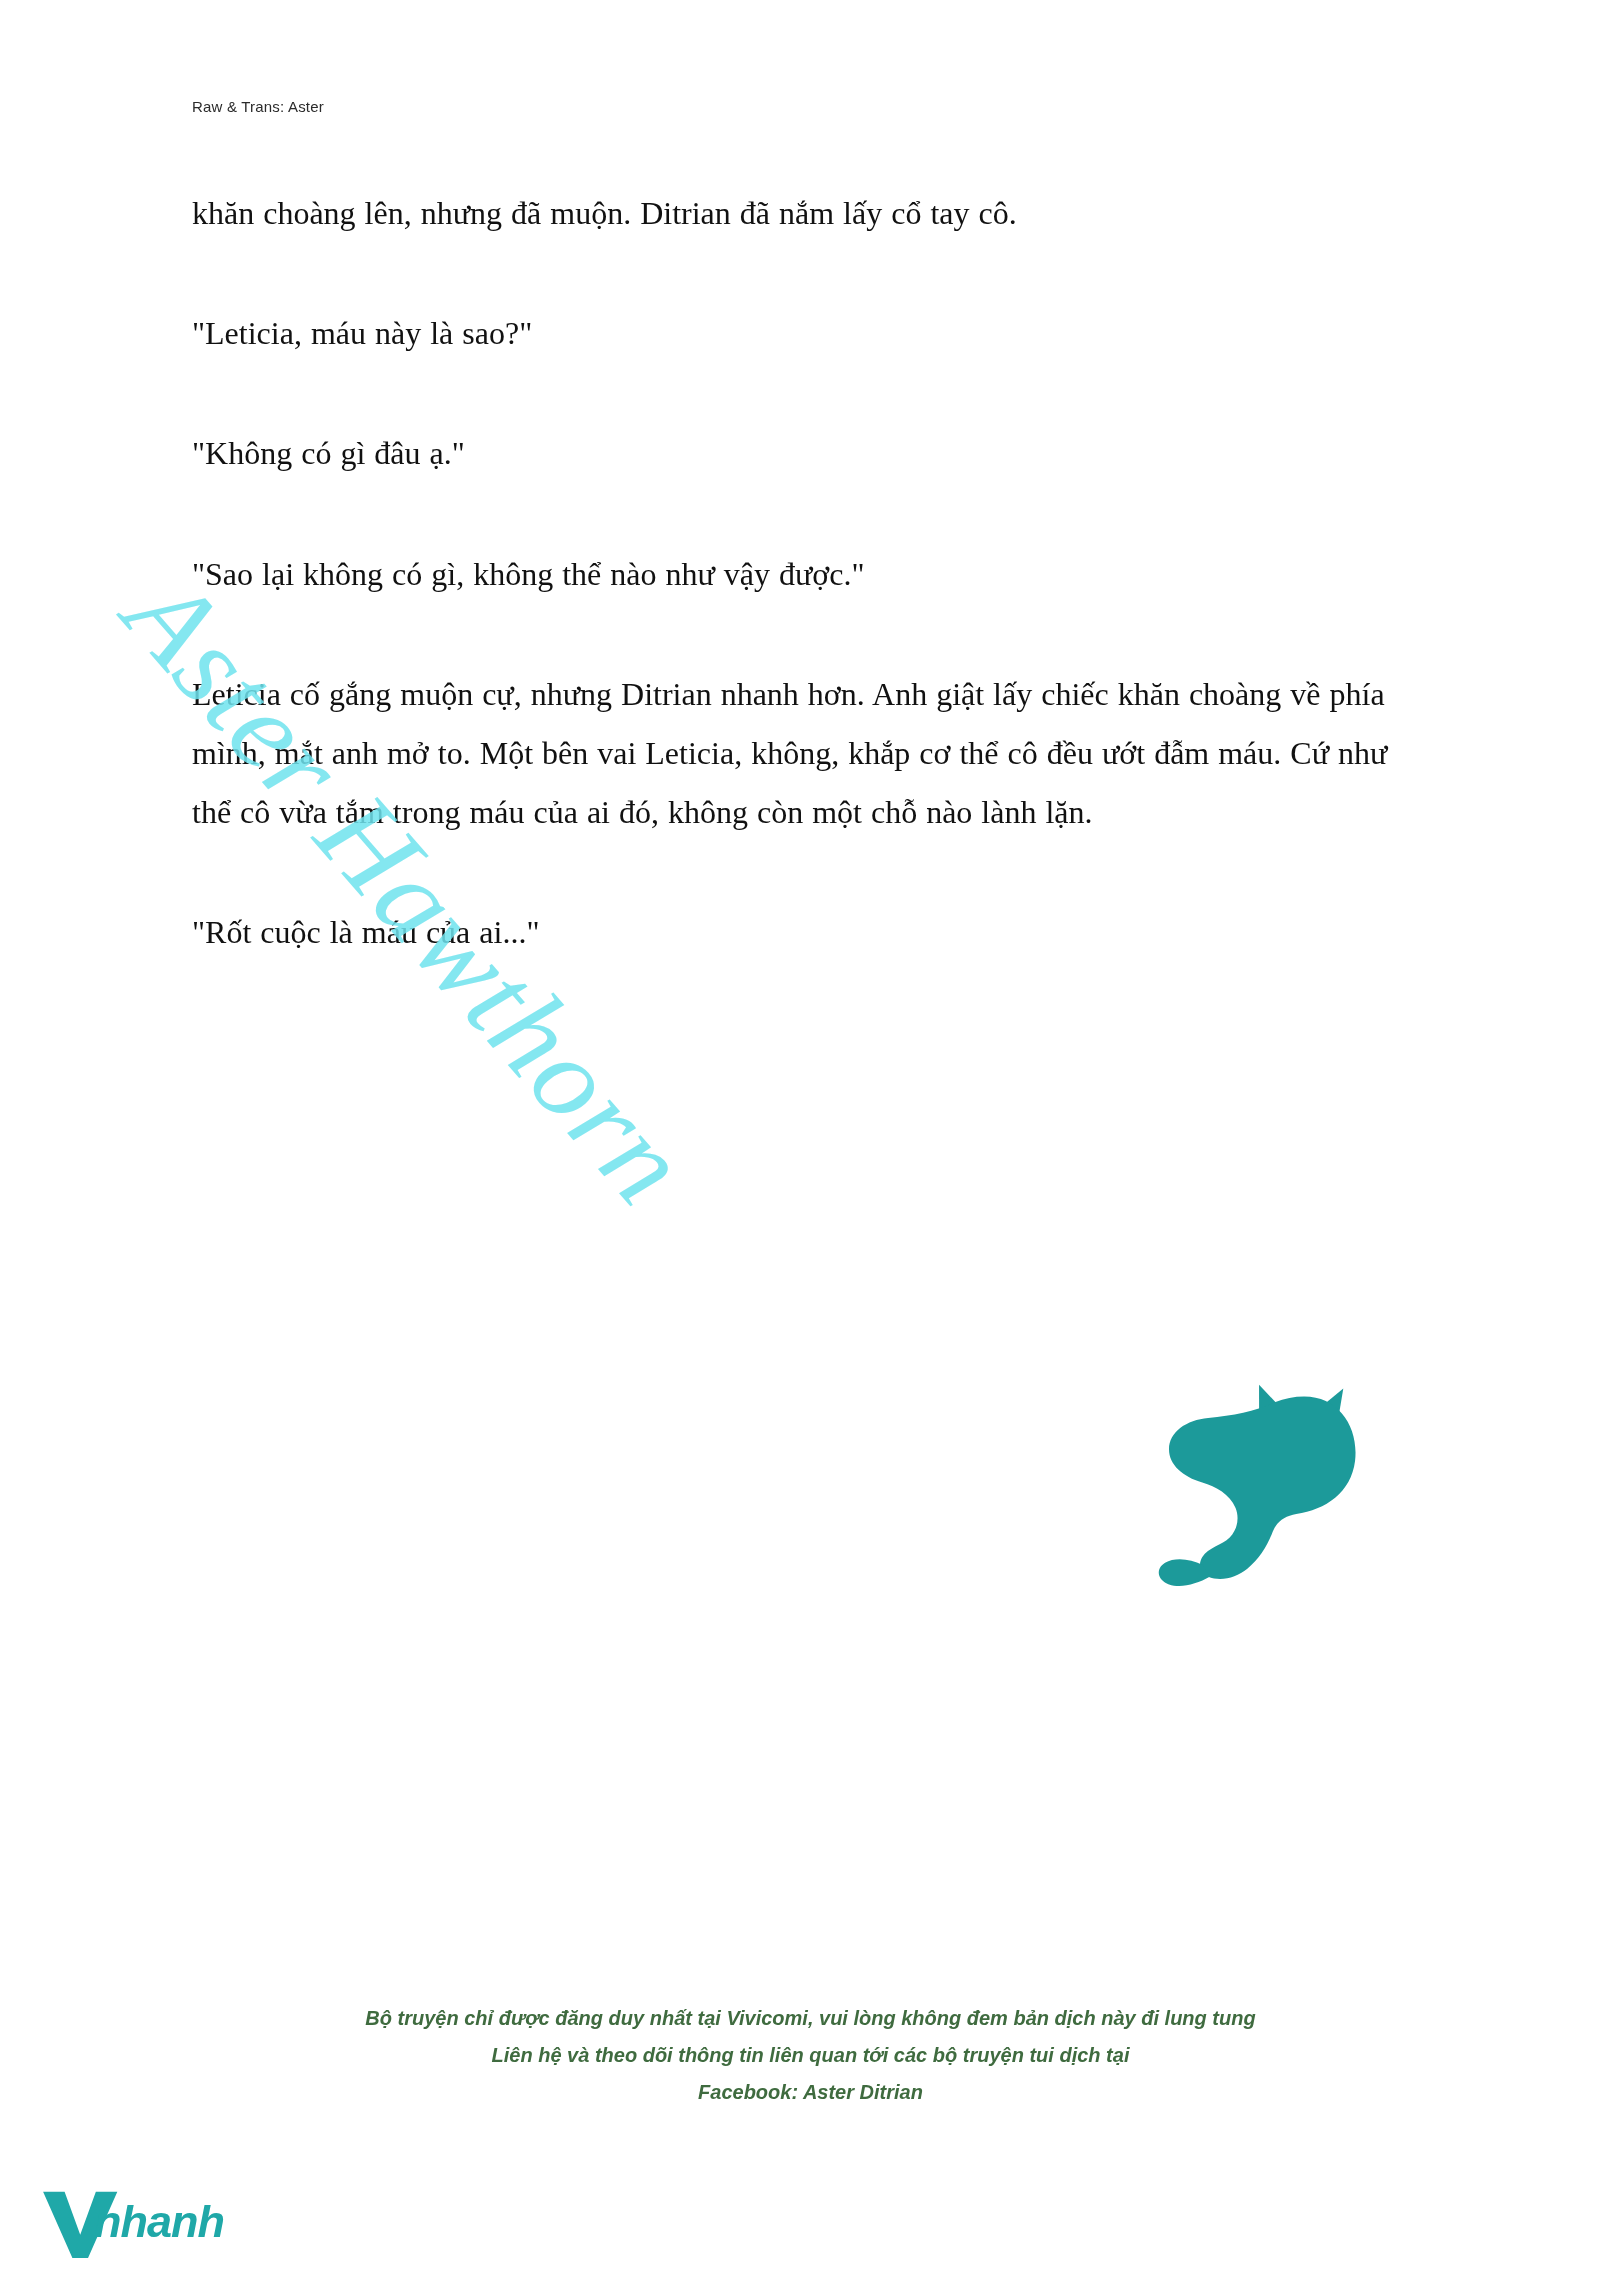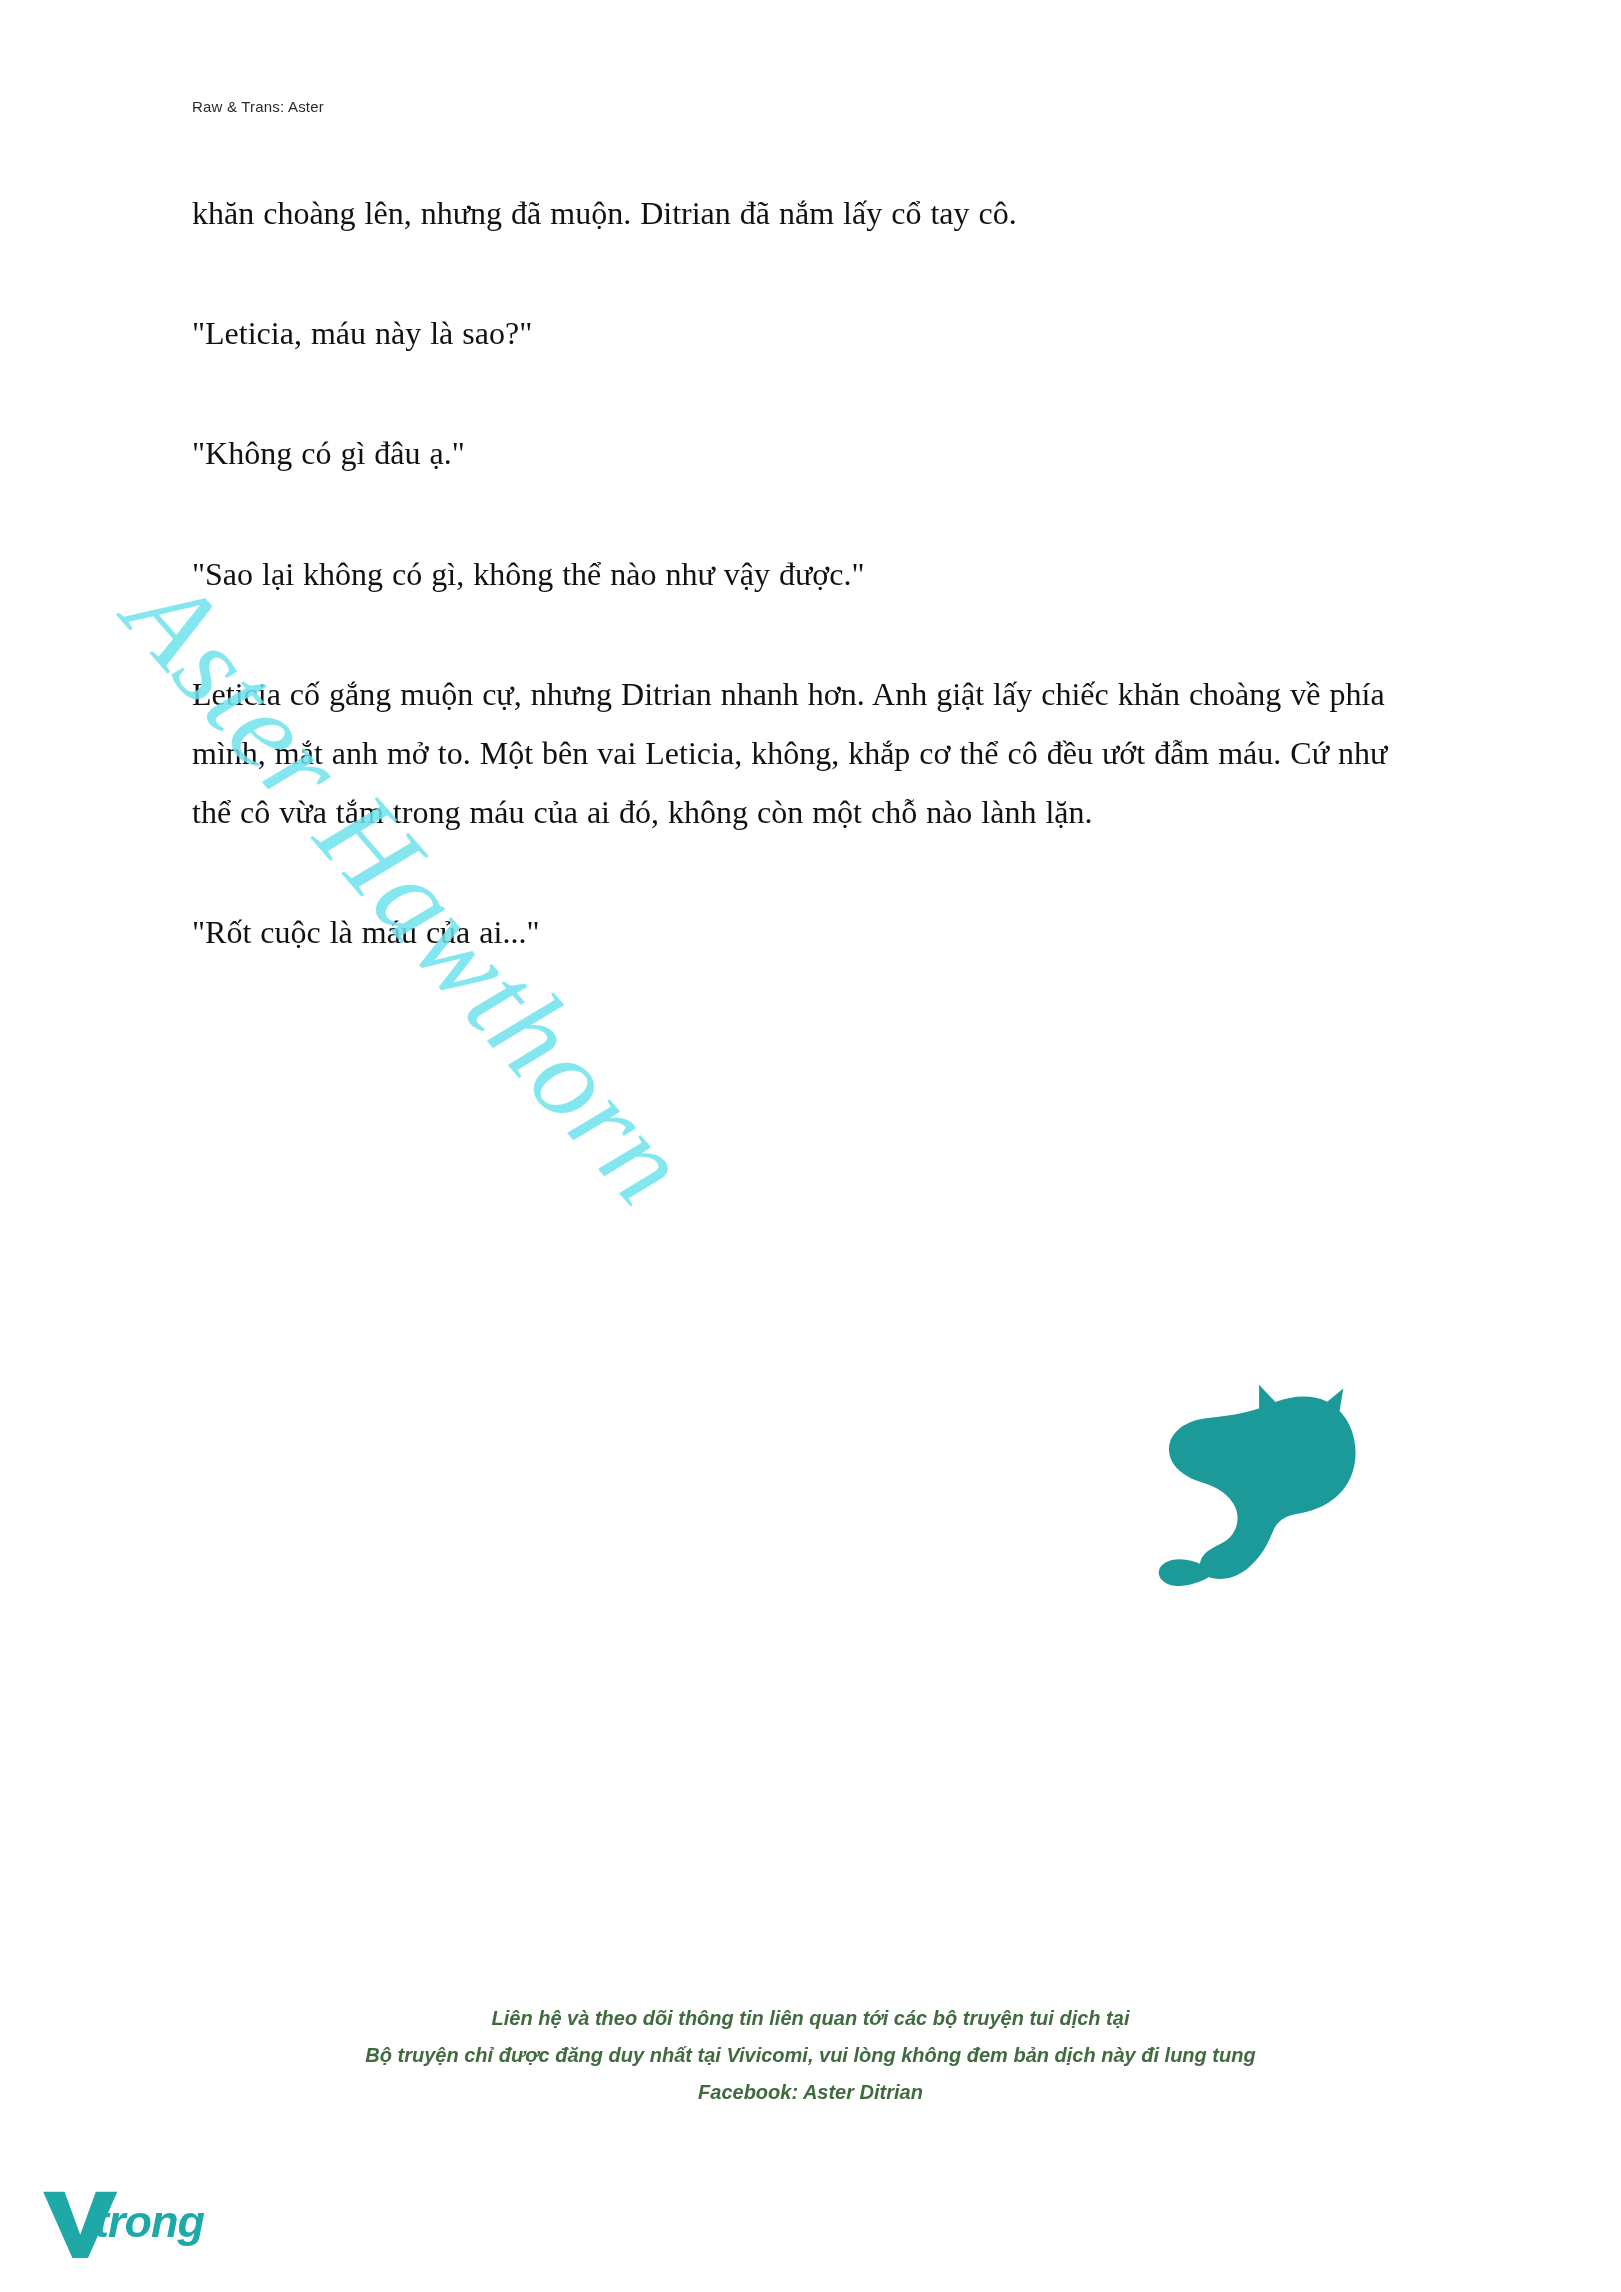--- a/index.html
+++ b/index.html
@@ -149,26 +149,26 @@
                C124 50 150 44 166 36
                C176 32 186 30 196 30 Z"></path>
       <path d="M100 214
                C86 222 70 226 58 222
                C46 218 44 206 54 200
                C64 194 80 196 92 202 Z"></path>
     </g>
   </svg>
 
   <div class="footer">
+    <div>Bộ truyện chỉ được đăng duy nhất tại Vivicomi, vui lòng không đem bản dịch này đi lung tung</div>
     <div>Liên hệ và theo dõi thông tin liên quan tới các bộ truyện tui dịch tại</div>
-    <div>Bộ truyện chỉ được đăng duy nhất tại Vivicomi, vui lòng không đem bản dịch này đi lung tung</div>
     <div>Facebook: Aster Ditrian</div>
   </div>
 
   <div class="logo">
     <svg width="235" height="84" viewBox="0 0 240 86">
       <path d="M8 14 L30 14 L46 58 L62 14 L84 14 L54 82 L38 82 Z" fill="#1fa8a8"></path>
     </svg>
-    <div class="logo-text">trong</div>
+    <div class="logo-text">nhanh</div>
   </div>
 
 </div>
 
 
 </body></html>

